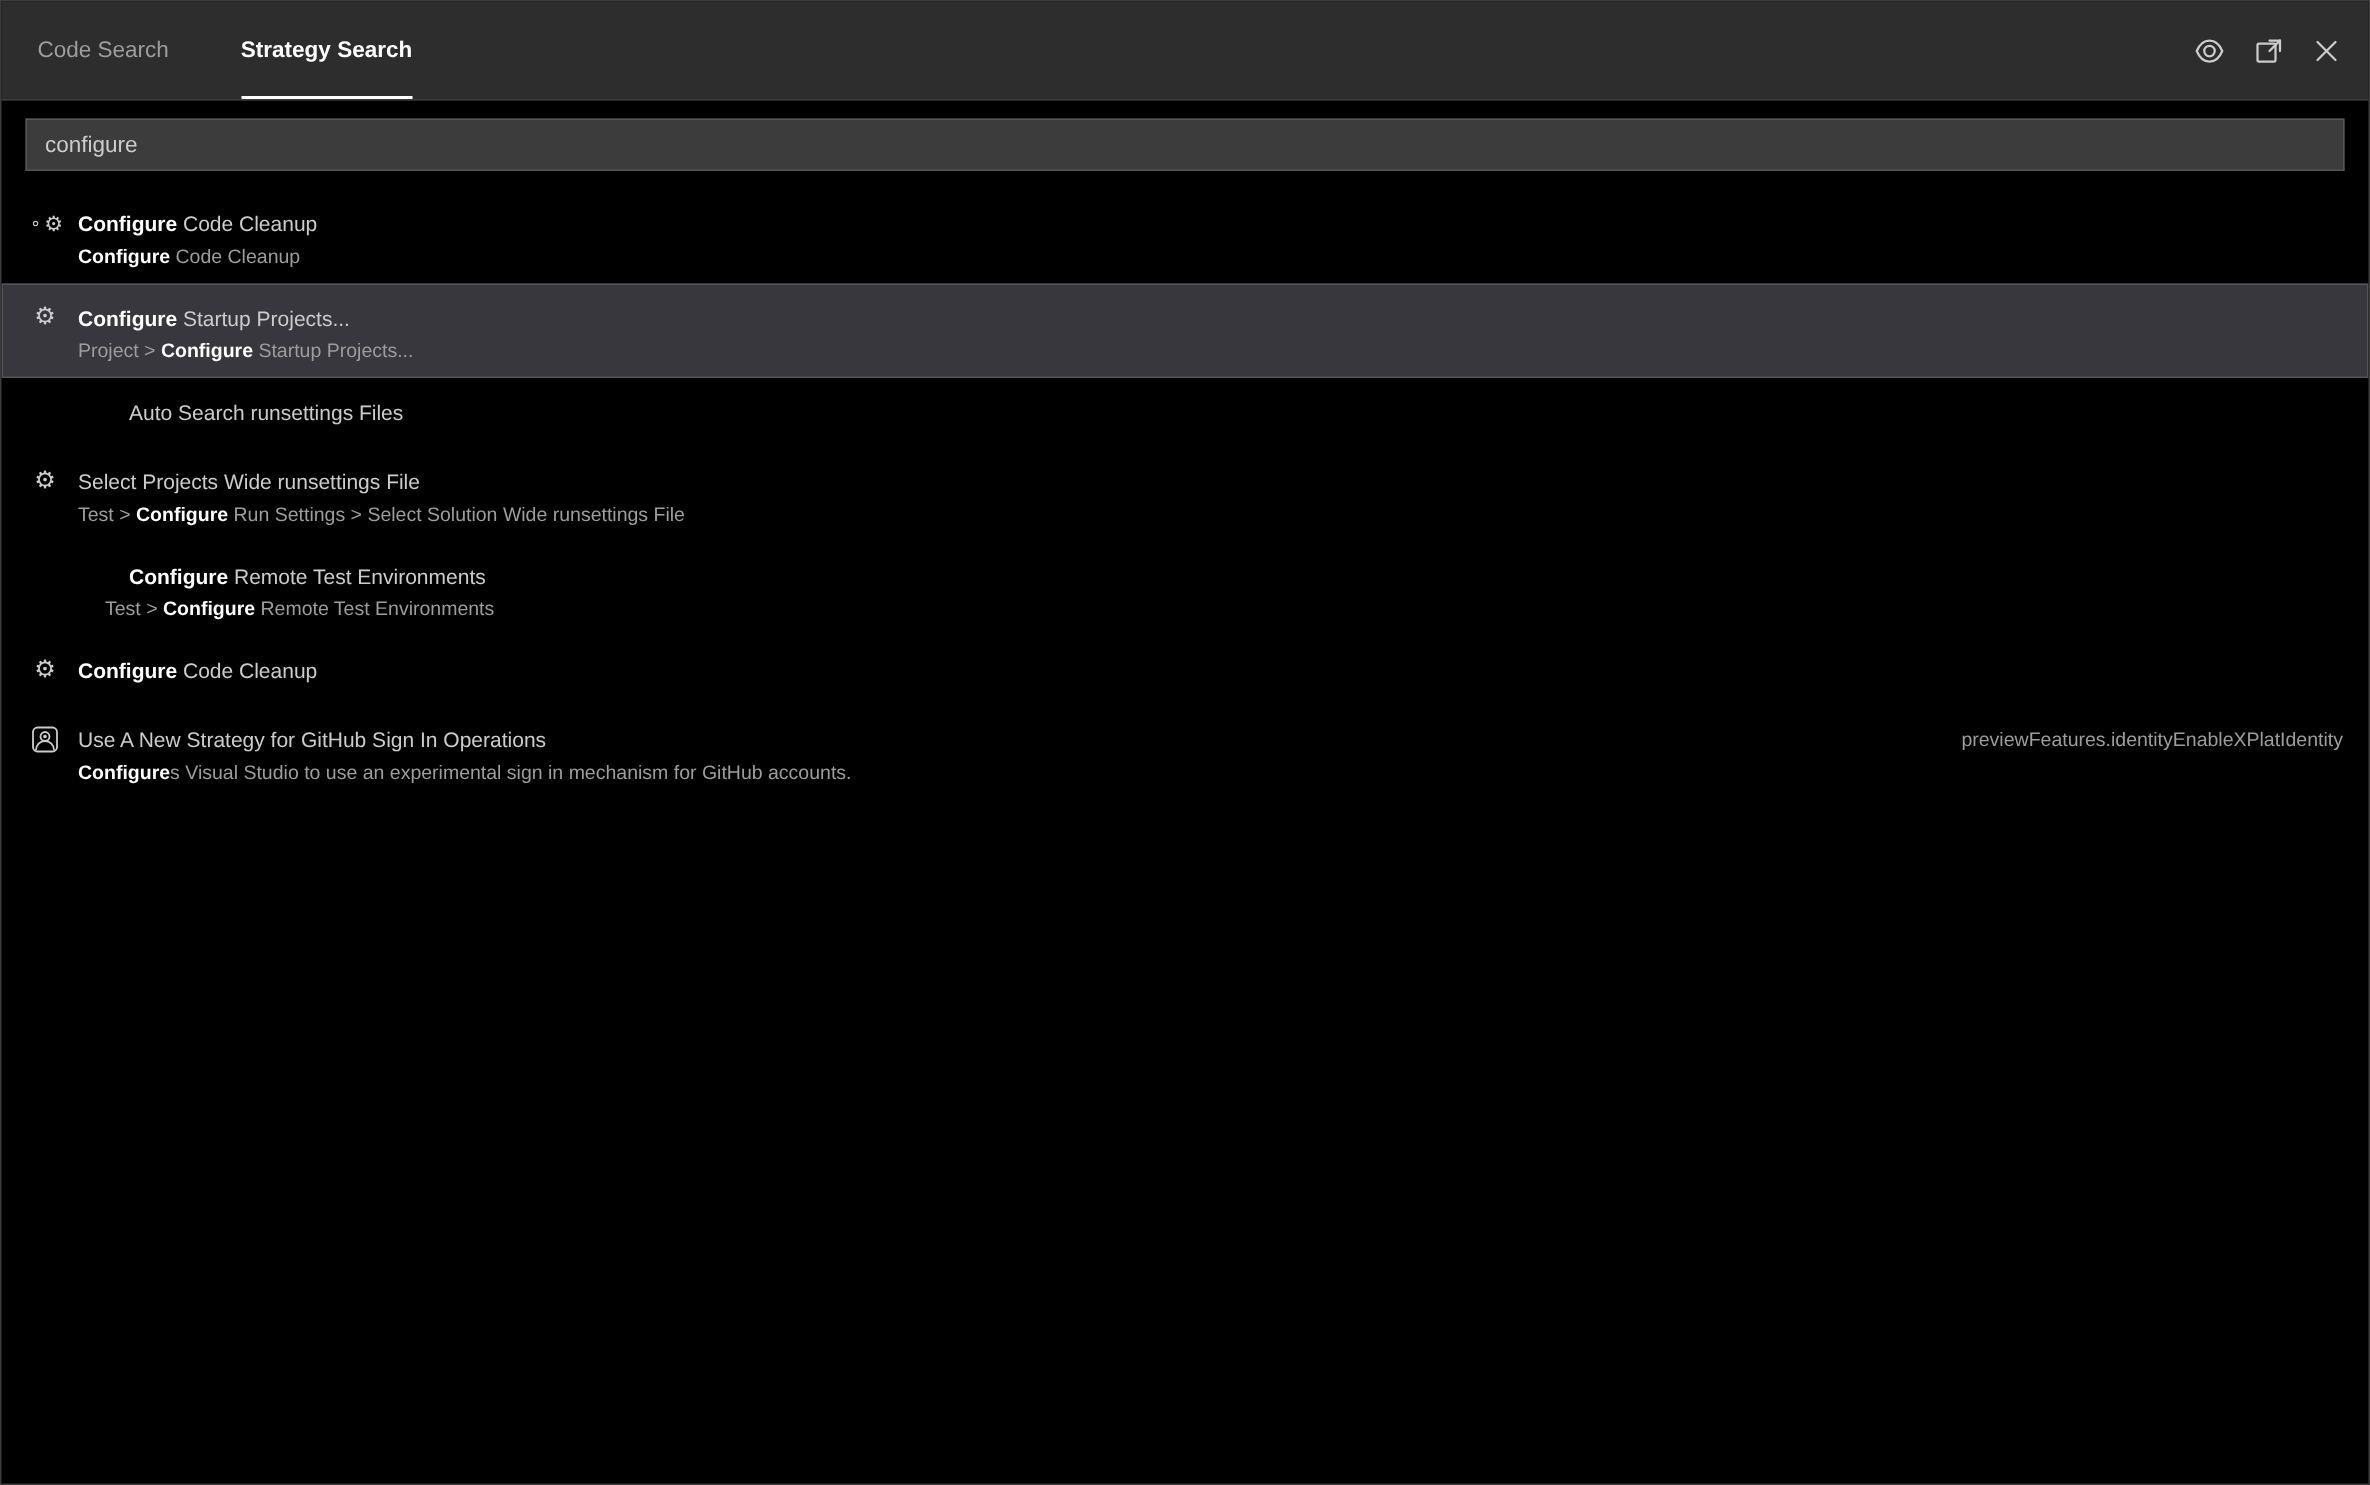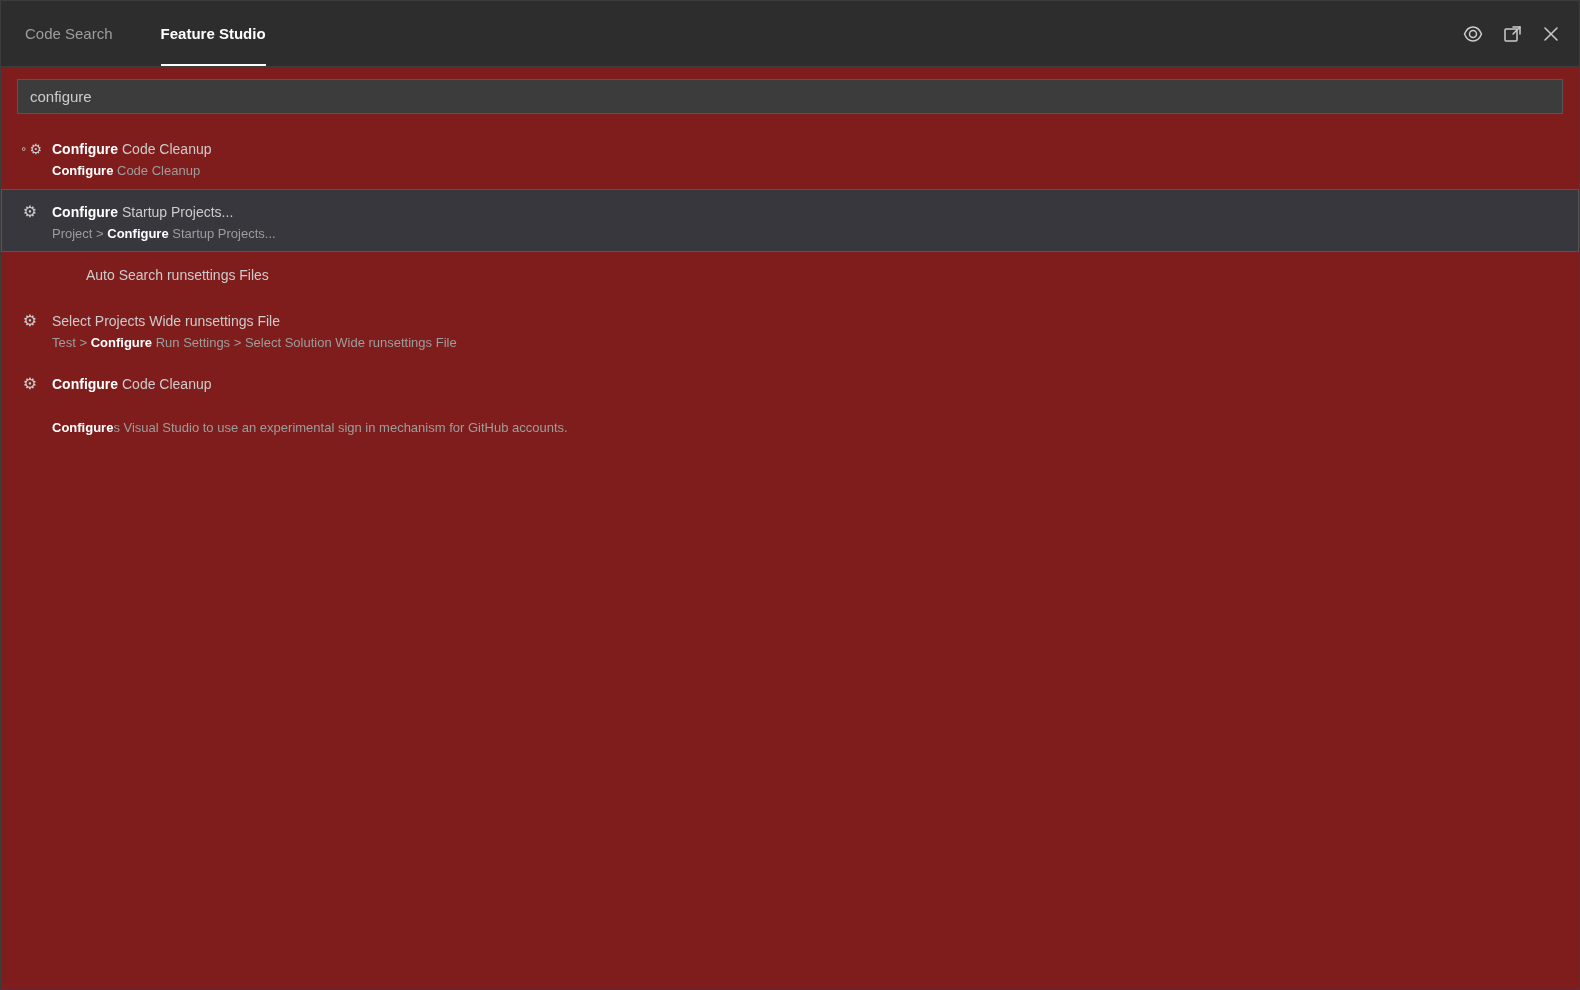--- a/index.html
+++ b/index.html
@@ -14,21 +14,21 @@
       font-family: 'Segoe UI', sans-serif;
       font-size: 14px;
       width: 1580px;
       height: 990px;
       overflow: hidden;
     }
 
     .window {
       width: 1580px;
       height: 990px;
-      background: #7f1d1d;
+      background: #000000;
       display: flex;
       flex-direction: column;
       border: 1px solid #3c3c3c;
     }
 
     
     .tab-bar {
       display: flex;
       align-items: stretch;
       background: #2d2d2d;
@@ -207,21 +207,21 @@
 </head>
 <body>
 
 <div class="window">
 
   <div class="tab-bar">
     <div class="tab">
       <span>Code Search</span>
     </div>
     <div class="tab active">
-      <span>Feature Studio</span>
+      <span>Strategy Search</span>
     </div>
     <div class="tab-actions">
       <button class="tab-action-btn" title="Preview">
 
         <svg width="20" height="20" viewBox="0 0 20 20" fill="none" xmlns="http://www.w3.org/2000/svg">
           <circle cx="10" cy="10" r="3.5" stroke="#cccccc" stroke-width="1.5" fill="none"></circle>
           <path d="M1.5 10C3.5 5 6.5 3 10 3C13.5 3 16.5 5 18.5 10C16.5 15 13.5 17 10 17C6.5 17 3.5 15 1.5 10Z" stroke="#cccccc" stroke-width="1.5" fill="none"></path>
         </svg>
       </button>
       <button class="tab-action-btn" title="Pop out">
@@ -283,28 +283,51 @@
     <div class="result-item">
       <div class="result-title-row result-title">
         <span class="icon-gear" style="font-size:16px; color:#cccccc;">⚙</span>
         <span>Select Projects Wide runsettings File</span>
       </div>
       <div class="result-subtitle result-subtitle-with-icon">
         Test &gt; <span class="bold">Configure</span> Run Settings &gt; Select Solution Wide runsettings File
       </div>
     </div>
 
+    <div class="result-item">
+      <div class="result-title-row result-title">
+        <span class="icon-spacer"></span>
+        <span class="icon-spacer"></span>
+        <span><span class="bold">Configure</span> Remote Test Environments</span>
+      </div>
+      <div class="result-subtitle result-subtitle-no-icon">
+        Test &gt; <span class="bold">Configure</span> Remote Test Environments
+      </div>
+    </div>
 
     <div class="result-item">
       <div class="result-title-row result-title">
         <span class="icon-gear" style="font-size:16px; color:#cccccc;">⚙</span>
         <span><span class="bold">Configure</span> Code Cleanup</span>
       </div>
     </div>
 
     <div class="result-item">
+      <div class="result-title-row result-title">
+        <span class="icon-github" style="font-size:16px;">
+
+          <svg width="20" height="20" viewBox="0 0 20 20" fill="#cccccc" xmlns="http://www.w3.org/2000/svg">
+            <circle cx="10" cy="8" r="3" fill="none" stroke="#cccccc" stroke-width="1.2"></circle>
+            <circle cx="10" cy="8" r="1.2" fill="#cccccc"></circle>
+            <path d="M4 17c0-3.3 2.7-6 6-6s6 2.7 6 6" stroke="#cccccc" stroke-width="1.2" fill="none"></path>
+            <rect x="2" y="2" width="16" height="16" rx="3" stroke="#cccccc" stroke-width="1.2" fill="none"></rect>
+          </svg>
+        </span>
+        <span>Use A New Strategy for GitHub Sign In Operations</span>
+        <span class="result-right">previewFeatures.identityEnableXPlatIdentity</span>
+      </div>
       <div class="result-subtitle result-subtitle-with-icon">
         <span class="bold">Configure</span>s Visual Studio to use an experimental sign in mechanism for GitHub accounts.
       </div>
     </div>
 
   </div>
 </div>
 
 </body></html>

